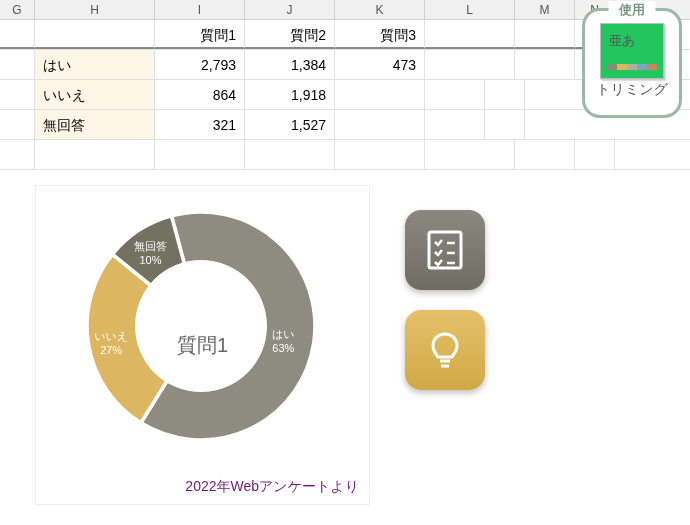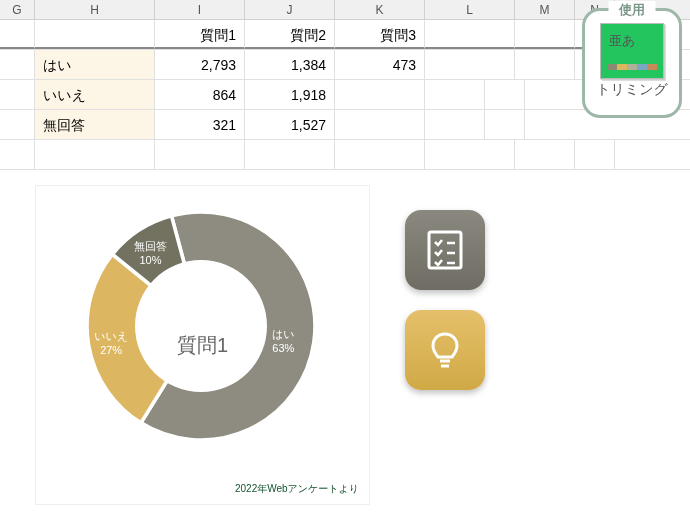--- a/index.html
+++ b/index.html
@@ -8,21 +8,21 @@
 .col-h{border-right:1px solid #d0d0d0;text-align:center;font-size:12px;color:#555;line-height:20px}
 .cG{width:35px}.cH{width:120px}.cI,.cJ,.cK{width:90px}.cL{width:90px}.cM{width:60px}.cN{width:40px}
 .grid{position:relative}
 .row{display:flex;height:30px;border-bottom:1px solid #e0e0e0}
 .cell{border-right:1px solid #e0e0e0;padding:0 8px;line-height:30px;font-size:14px}
 .row.hdr .cell{border-bottom:2px solid #888}
 .row-label{background:#fdf5e6}
 .num{text-align:right}
 .chart-area{position:absolute;left:35px;top:185px;width:335px;height:320px;background:#fff;border:1px solid #eee}
 .chart-title{position:absolute;left:50%;top:50%;transform:translate(-50%,-50%);font-size:20px;color:#666}
-.chart-caption{position:absolute;bottom:8px;right:10px;font-size:10px;color:#14532d}
+.chart-caption{position:absolute;bottom:8px;right:10px;font-size:14px;color:#701a75}
 .donut{position:absolute;left:45px;top:20px;width:240px;height:240px}
 .seg-label{position:absolute;font-size:11px;color:#fff;text-align:center;line-height:1.3}
 .theme-box{position:absolute;right:8px;top:8px;width:100px;height:110px;border:3px solid #9db8a8;border-radius:18px;background:#fff;text-align:center;padding-top:6px}
 .theme-title{position:absolute;top:-10px;left:50%;transform:translateX(-50%);background:#fff;padding:0 4px;font-size:13px;color:#7a9688;font-weight:bold}
 .theme-thumb{width:64px;height:56px;border:1px solid #bbb;margin:6px auto 2px;position:relative;background:#22c55e;box-shadow:1px 1px 0 #ccc,2px 2px 0 #ddd}
 .theme-thumb .tx{font-size:13px;color:#555;position:absolute;top:8px;left:8px}
 .theme-thumb .bar{position:absolute;bottom:8px;left:6px;right:6px;height:6px;background:linear-gradient(90deg,#8a8a72 0 20%,#d9b75a 20% 40%,#b0b096 40% 60%,#7aa6c2 60% 80%,#c68a5a 80% 100%)}
 .theme-cap{font-size:14px;color:#555}
 .icon-btn{position:absolute;width:80px;height:80px;border-radius:16px;box-shadow:0 3px 6px rgba(0,0,0,.25);display:flex;align-items:center;justify-content:center}
 .btn1{left:405px;top:210px;background:linear-gradient(#8a887f,#6e6c63)}

